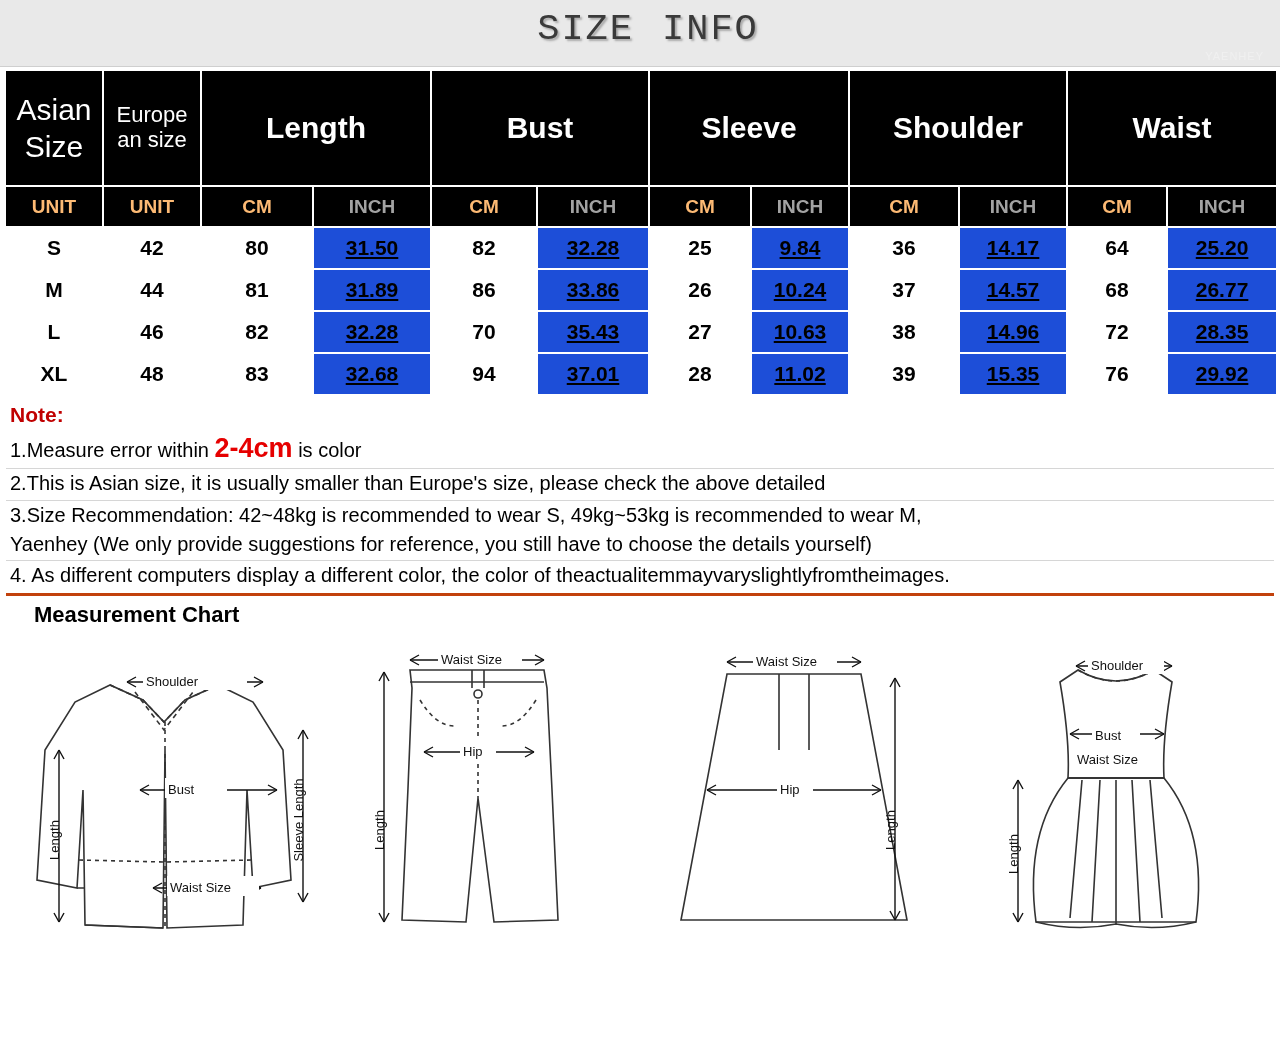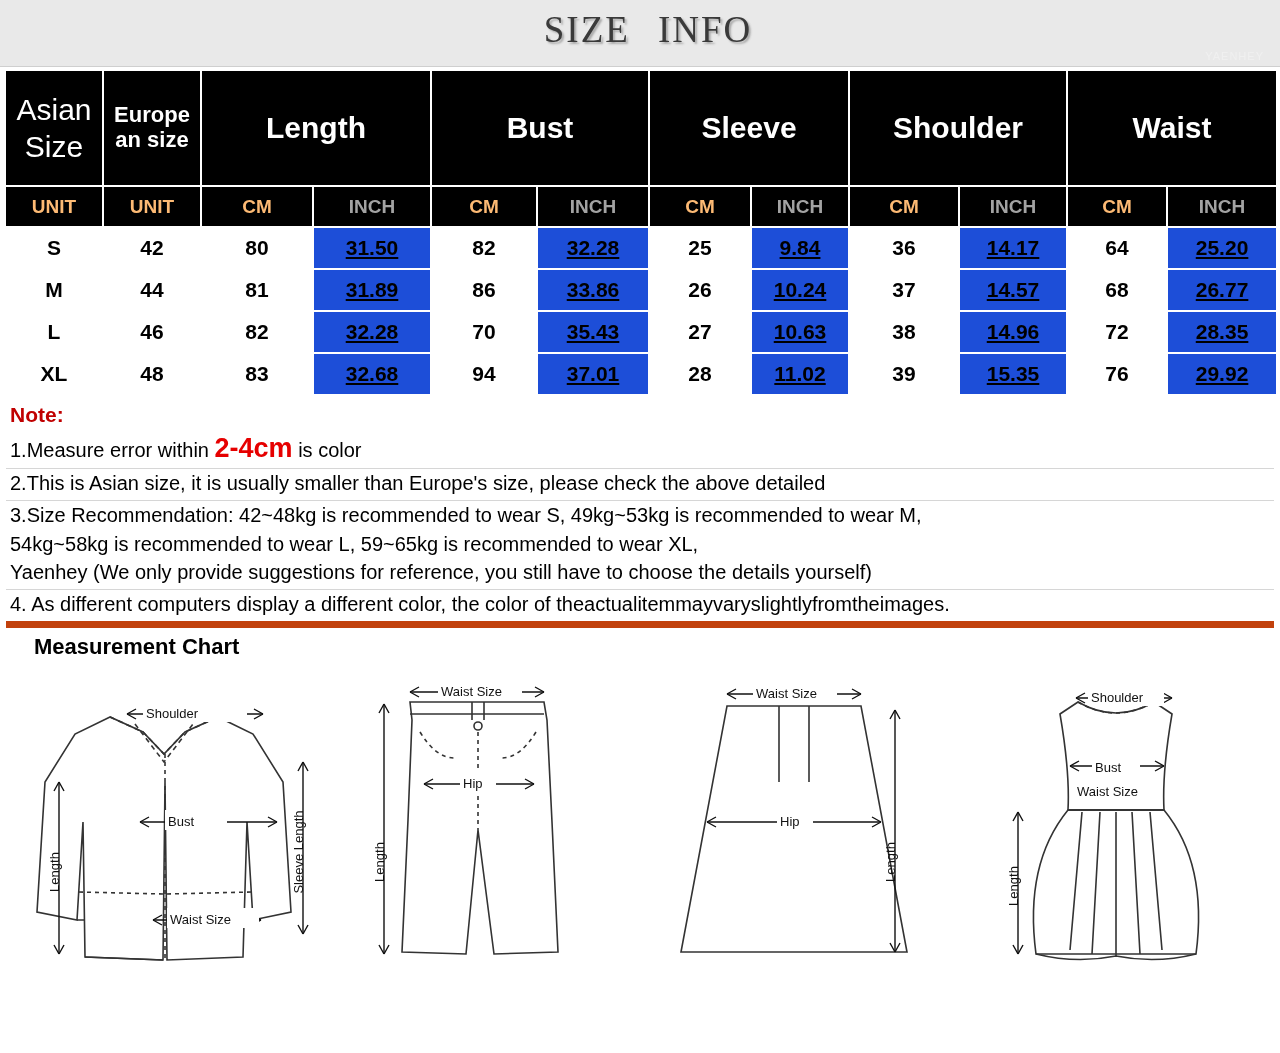--- a/index.html
+++ b/index.html
@@ -15,21 +15,21 @@
   
   .header{
     position:relative;
     height:66px;
     background:#e9e9e9;
     border-bottom:1px solid #cfcfcf;
   }
   .header-title{
     position:absolute;left:16px;right:0;top:8px;
     text-align:center;
-    font-family:Liberation Serif, serif;
+    font-family:Liberation Mono, monospace;
     font-size:37px;
     letter-spacing:2px;
     color:#3a3a3a;
     text-shadow:2px 2px 2px rgba(160,160,160,.85);
   }
   .header-title .gap{display:inline-block;width:28px;}
   .watermark{
     position:absolute;right:16px;bottom:4px;
     font-size:11px;color:#f0f0f0;letter-spacing:1px;
     font-family:"Liberation Sans", sans-serif;
@@ -49,21 +49,21 @@
     vertical-align:middle;
     font-weight:bold;
   }
   .grouphead{
     background:#000;color:#fff;
     height:112px;
     font-weight:normal;
     font-size:30px;
   }
   .grouphead.small{
-    font-size:22px;font-weight:bold;line-height:1.12;text-align:center;
+    font-size:22px;font-weight:normal;line-height:1.12;text-align:center;
   }
   .grouphead.asz{font-size:30px;font-weight:normal;line-height:1.25;}
   .unitrow td{
     background:#000;color:#fdba74;
     height:37px;font-size:19px;font-weight:bold;
   }
   .unitrow td.inch{color:#a3a3a3;}
   .datarow td{
     height:38px;font-size:21px;background:#ffffff;color:#000;
     border:2px solid #000;
@@ -78,21 +78,21 @@
     line-height:1.28;
   }
   .note-title{color:#c00000;font-weight:bold;font-size:21px;margin:2px 0 2px 4px;}
   .note-line{margin:0 0 3px 4px;white-space:nowrap;}
   .big-red{color:#e60000;font-size:27px;font-weight:bold;font-family:"Liberation Sans",sans-serif;}
   .sep{border-top:1px solid #d6d6d6;margin:2px 0;}
 
   
   .mc{
     margin:4px 6px 0 6px;
-    border-top:7px solid #c2410c;
+    border-top:3px solid #c2410c;
     position:relative;
   }
   .mc-title{
     font-size:22px;font-weight:bold;margin:6px 0 0 28px;
   }
   .figures{
     display:flex;
     justify-content:space-around;
     align-items:flex-start;
     margin-top:2px;
@@ -222,21 +222,20 @@
 
   <div class="notes">
     <div class="note-title">Note:</div>
     <div class="note-line">
       <span>1.Measure error within </span><span class="big-red">2-4cm</span><span> is color</span>
     </div>
     <div class="sep"></div>
     <div class="note-line">2.This is Asian size, it is usually smaller than Europe's size, please check the above detailed</div>
     <div class="sep"></div>
     <div class="note-line">3.Size Recommendation:   42~48kg is recommended to wear S, 49kg~53kg is recommended to wear M,</div>
-    <div class="note-line">54kg~58kg is recommended to wear L, 59~65kg is recommended to wear XL,</div>
     <div class="note-line">Yaenhey (We only provide suggestions for reference, you still have to choose the details yourself)</div>
     <div class="sep"></div>
     <div class="note-line">4. As different computers display a different color, the color of theactualitemmayvaryslightlyfromtheimages.</div>
   </div>
 
   <div class="mc">
     <div class="mc-title">Measurement Chart</div>
     <div class="figures">
 
       <div class="fig">

